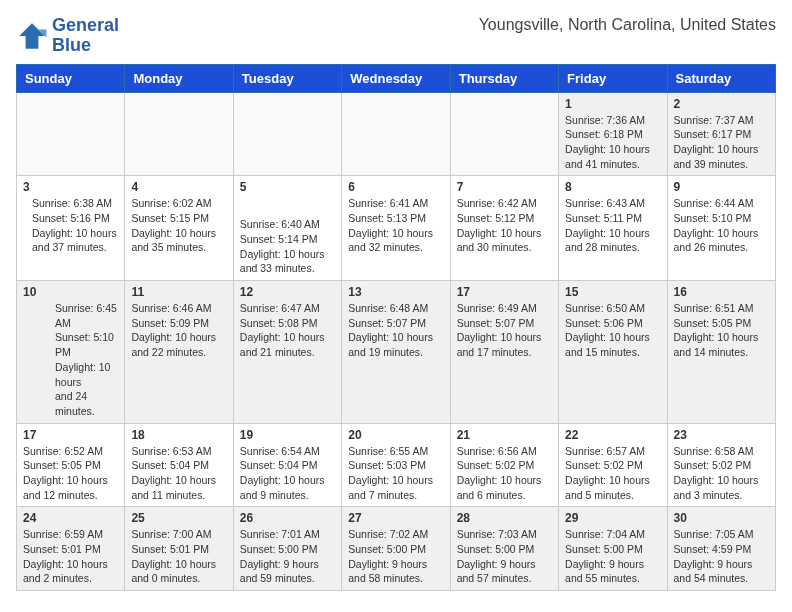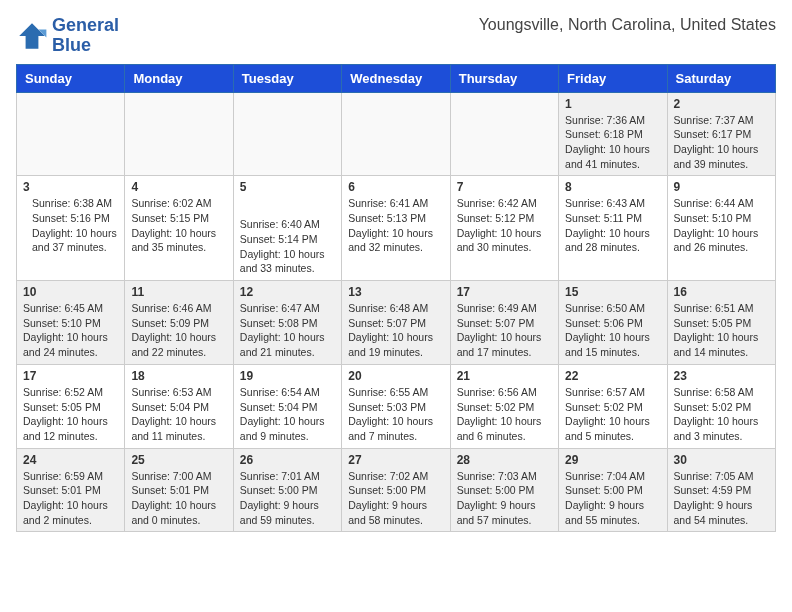--- a/index.html
+++ b/index.html
@@ -185,21 +185,21 @@
           <span class="day-num">9</span>
           <div class="day-info" style="white-space: pre-line;">Sunrise: 6:44 AM
 Sunset: 5:10 PM
 Daylight: 10 hours
 and 26 minutes.</div>
         </td>
       </tr>
       <tr>
         <td class="shaded">
           <span class="day-num">10</span>
-          <div class="day-info" style="white-space: pre-line;">Sunrise: 6:45 AM
+          <div class="day-info" style="white-space: pre-line; margin-left: 32px;">Sunrise: 6:45 AM
 Sunset: 5:10 PM
 Daylight: 10 hours
 and 24 minutes.</div>
         </td>
         <td class="shaded">
           <span class="day-num">11</span>
           <div class="day-info" style="white-space: pre-line;">Sunrise: 6:46 AM
 Sunset: 5:09 PM
 Daylight: 10 hours
 and 22 minutes.</div>

